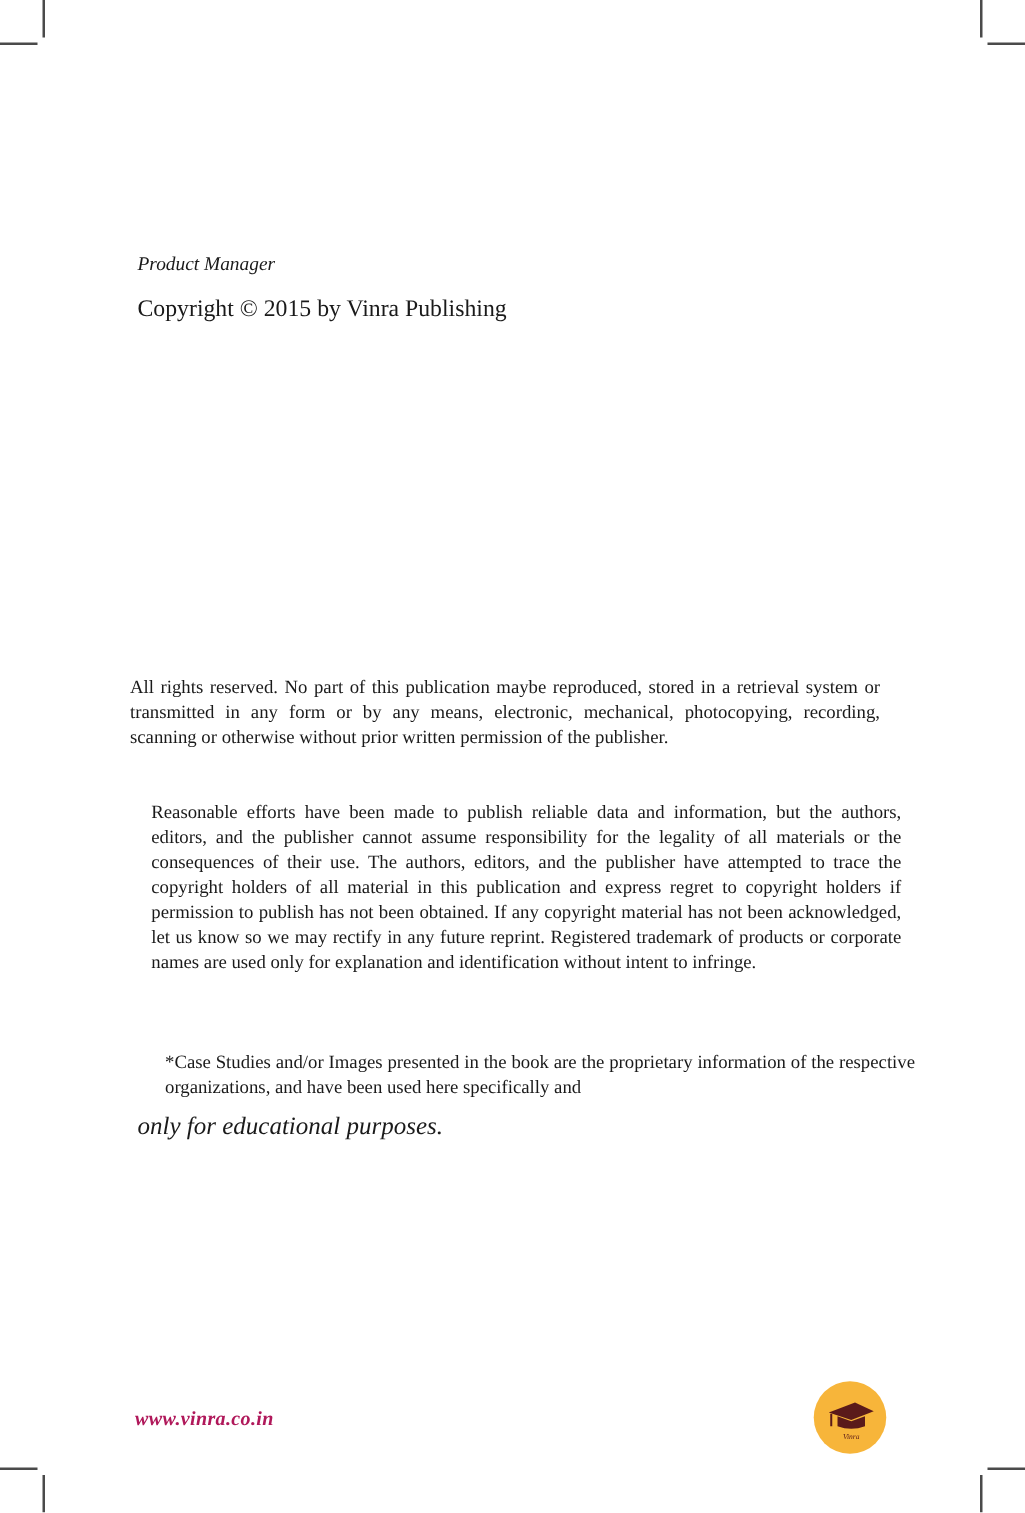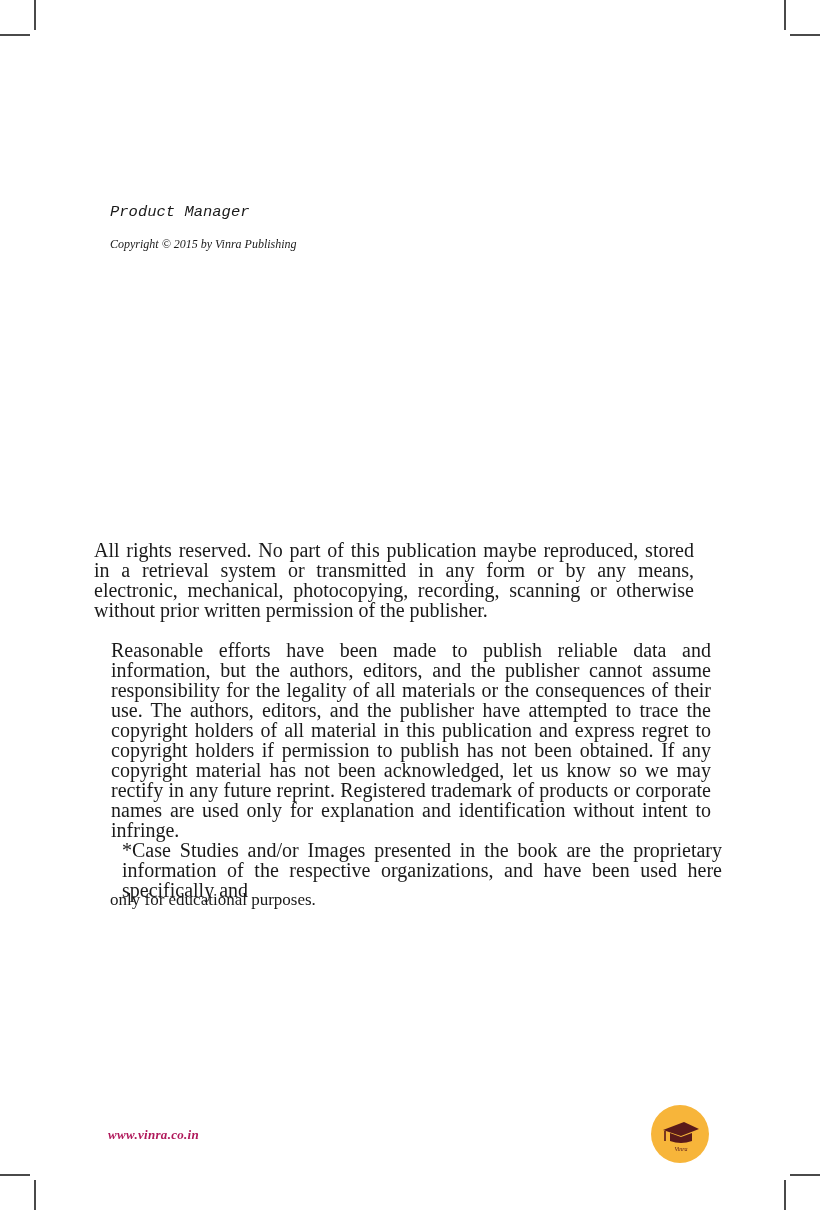--- a/index.html
+++ b/index.html
@@ -1,29 +1,29 @@
 <!DOCTYPE html>
 <html><head>
 <meta charset="utf-8">
 <style>
   html, body { margin: 0; padding: 0; background: #ffffff; }
   body { width: 820px; height: 1210px; position: relative; overflow: hidden;
          font-family: "Liberation Serif", "DejaVu Serif", serif; color: #1a1a1a; }
   .crop { position: absolute; background: #4a4a4a; }
   .v { width: 2px; height: 30px; }
   .h { height: 2px; width: 30px; }
-  .title { position: absolute; left: 110px; top: 203px; font-size: 15.5px; font-style: italic; font-family: Liberation Mono, monospace; }
-  .copyright { position: absolute; left: 110px; top: 237px; font-size: 12px; font-style: italic; }
-  .para { position: absolute; left: 94px; width: 600px; font-size: 20px; line-height: 20px;
+  .title { position: absolute; left: 110px; top: 203px; font-size: 15.5px; font-style: italic; }
+  .copyright { position: absolute; left: 110px; top: 237px; font-size: 19px; }
+  .para { position: absolute; left: 104px; width: 600px; font-size: 15px; line-height: 20px;
           text-align: justify; hyphens: manual; }
   .p1 { top: 540px; }
   .p2 { top: 640px; margin-left: 17px; }
   .p3 { top: 840px; margin-left: 28px; }
-  .p3b { position: absolute; left: 110px; top: 890px; font-size: 17px; }
-  .url { position: absolute; left: 108px; top: 1127px; font-size: 13px; font-weight: bold;
+  .p3b { position: absolute; left: 110px; top: 890px; font-size: 20px; font-style: italic; }
+  .url { position: absolute; left: 108px; top: 1127px; font-size: 16px; font-weight: bold;
          font-style: italic; color: #b0185a; letter-spacing: 0.3px; }
   .logo { position: absolute; left: 651px; top: 1105px; width: 58px; height: 58px; border-radius: 50%;
           background: #f7b53a; }
   .logo svg { position: absolute; left: 0; top: 0; }
 </style>
 </head>
 <body>
 
 <div class="crop v" style="left:34px;top:0;"></div>
 <div class="crop h" style="left:0;top:34px;"></div>

